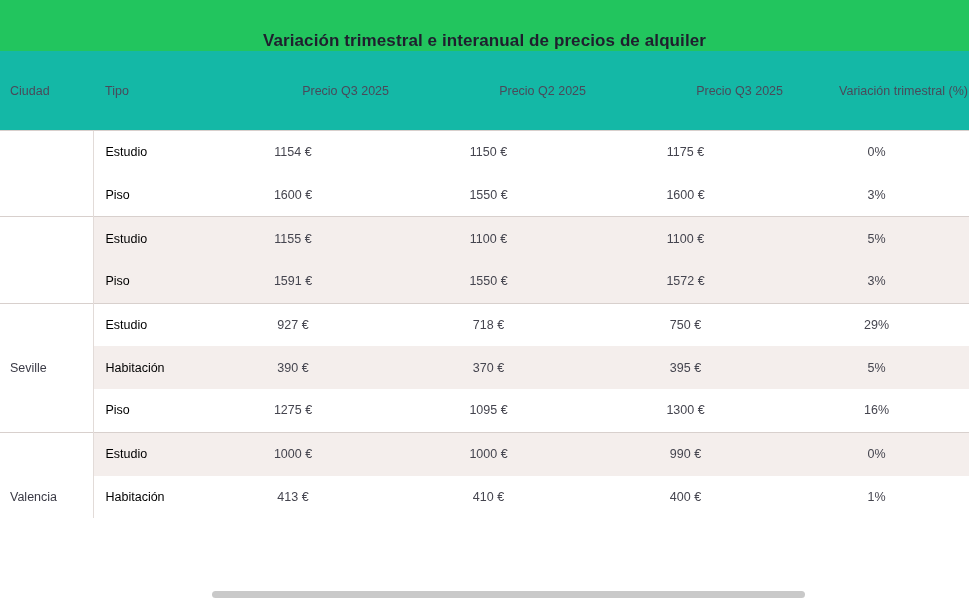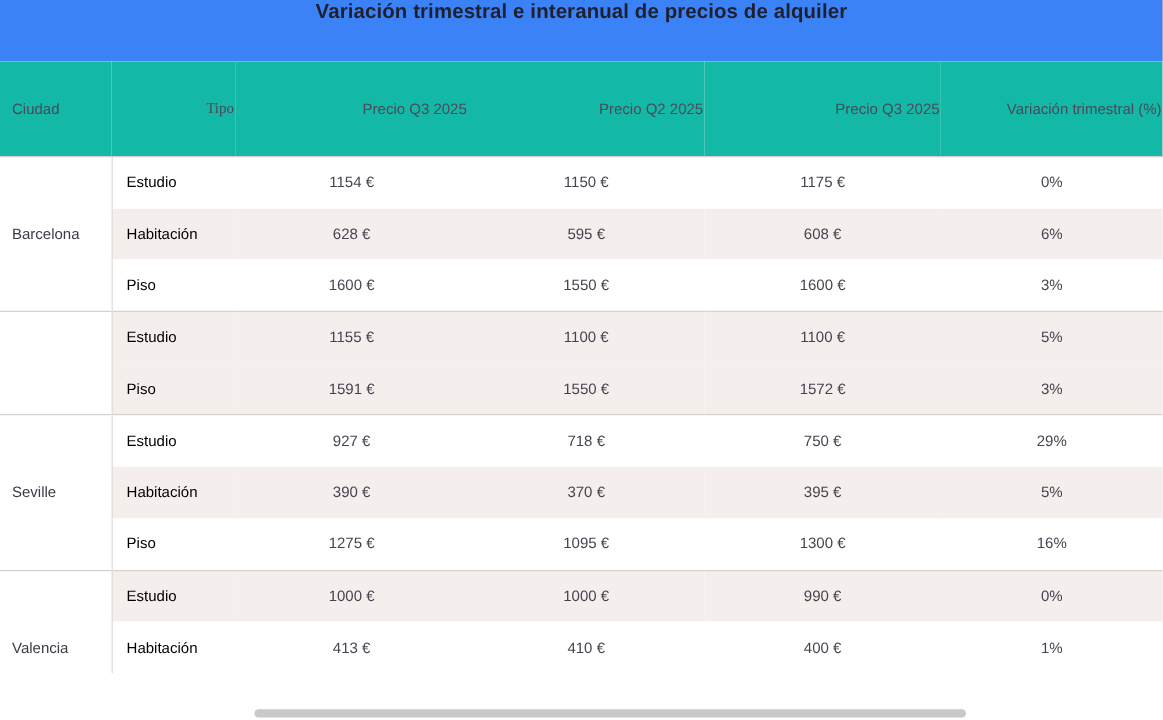--- a/index.html
+++ b/index.html
@@ -15,23 +15,23 @@
     color: #3d3d4e;
   }
   .page {
     width: 969px;
     height: 600px;
     position: relative;
     overflow: hidden;
   }
   .title-bar {
     height: 51px;
-    background: #3b82f6;
+    background: #22c55e;
     display: flex;
-    align-items: flex-start;
+    align-items: flex-end;
     justify-content: center;
   }
   .title-bar h1 {
     margin: 0;
     font-size: 17px;
     font-weight: bold;
     color: #1f1f2e;
     letter-spacing: 0.1px;
   }
   table.rent-table {
@@ -53,23 +53,22 @@
     color: #4a4a5a;
     height: 77px;
     vertical-align: middle;
     border-bottom: 1px solid #d8d0cd;
   }
   thead th.left {
     text-align: left;
     padding-left: 10px;
   }
   thead th.left2 {
-    text-align: right;
+    text-align: left;
     padding-left: 12px;
-    font-family: Liberation Serif, serif;
   }
   thead th.center {
     text-align: right;
   }
   tbody td {
     font-size: 12.5px;
     height: 40.7px;
     color: #45454f;
     vertical-align: middle;
   }
@@ -156,28 +155,20 @@
       </thead>
       <tbody id="table-body">
           <tr class="plain group-start">
             <td class="city blank"></td>
             <td class="type">Estudio</td>
             <td class="num">1154 €</td>
             <td class="num">1150 €</td>
             <td class="num">1175 €</td>
             <td class="num">0%</td>
           </tr>
-          <tr class="shade">
-            <td class="city">Barcelona</td>
-            <td class="type">Habitación</td>
-            <td class="num">628 €</td>
-            <td class="num">595 €</td>
-            <td class="num">608 €</td>
-            <td class="num">6%</td>
-          </tr>
           <tr class="plain">
             <td class="city blank"></td>
             <td class="type">Piso</td>
             <td class="num">1600 €</td>
             <td class="num">1550 €</td>
             <td class="num">1600 €</td>
             <td class="num">3%</td>
           </tr>
           <tr class="shade group-start">
             <td class="city blank"></td>

